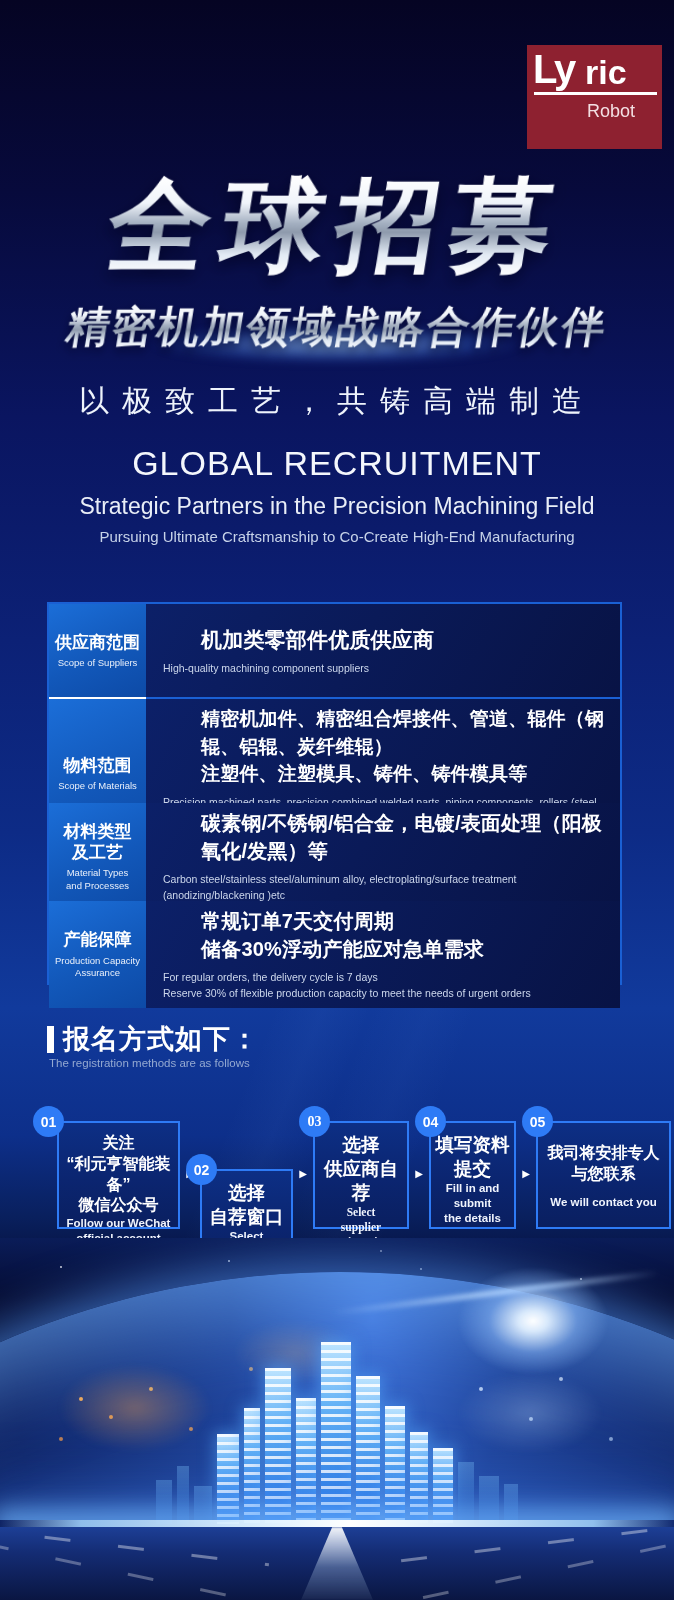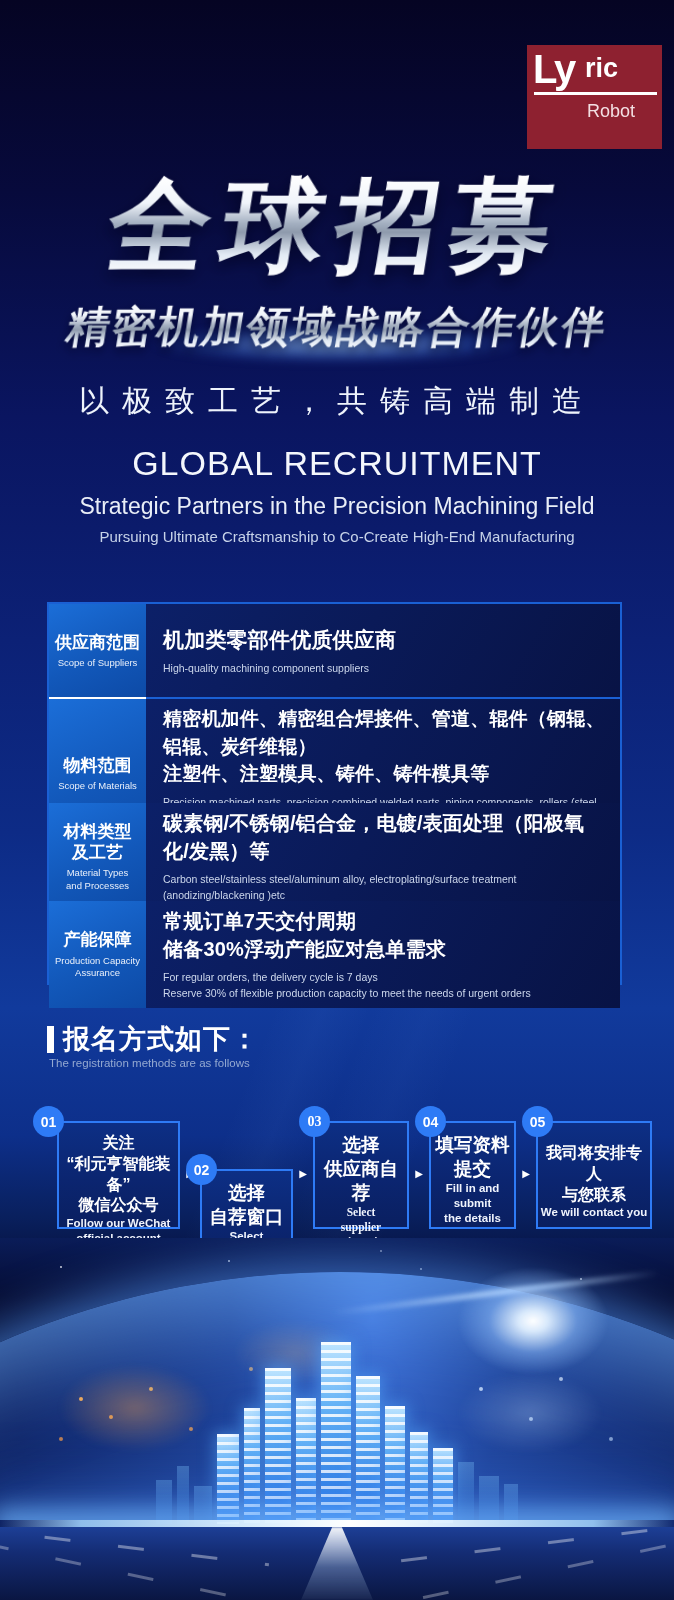--- a/index.html
+++ b/index.html
@@ -16,21 +16,21 @@
   .title-flare{left:87px;top:318px;width:500px;height:52px;
     background:radial-gradient(closest-side,rgba(150,200,255,.75),rgba(60,120,230,.28) 55%,rgba(0,0,0,0) 75%);
     filter:blur(4px);}
   .sheen{left:0;top:930px;width:674px;height:330px;opacity:.5;
     background:linear-gradient(112deg,rgba(0,0,0,0) 38%,rgba(110,165,255,.10) 44%,rgba(0,0,0,0) 50%,rgba(110,165,255,.08) 57%,rgba(0,0,0,0) 63%);}
 
   
   .logo{left:527px;top:45px;width:135px;height:104px;background:#8e2130;}
   .logo-line{position:absolute;left:7px;top:47px;right:5px;height:3px;background:#fff;}
   .logo-ly{position:absolute;left:6px;top:4px;font-size:40px;font-weight:bold;letter-spacing:-2px;line-height:1;}
-  .logo-ric{position:absolute;left:58px;top:10px;font-size:27px;font-weight:bold;line-height:1;}
+  .logo-ric{position:absolute;left:58px;top:10px;font-size:34px;font-weight:bold;line-height:1;}
   .logo-robot{position:absolute;left:60px;top:56px;font-size:18px;font-weight:400;color:#f3dfe2;}
 
   
   .metal{color:#e3e9f2;font-weight:800;transform:skewX(-9deg);}
   @supports ((-webkit-background-clip:text)){
     .metal{background:linear-gradient(180deg,#ffffff 6%,#f0f4fa 30%,#a5b1c2 47%,#828e a2 52%,#8e9aac 55%,#e2eaf4 74%,#ffffff 92%);
       background:linear-gradient(180deg,#ffffff 6%,#f0f4fa 30%,#a5b1c2 47%,#8e9aac 55%,#e2eaf4 74%,#ffffff 92%);
       -webkit-background-clip:text;background-clip:text;color:transparent;}
   }
   .hero-title{top:168px;font-size:102px;letter-spacing:12px;line-height:1.15;filter:drop-shadow(0 6px 8px rgba(0,0,25,.65));}
@@ -45,34 +45,34 @@
   .t-row{display:grid;grid-template-columns:97px 1fr;}
   .t-row.r1{height:95px;} .t-row.r2{height:104px;} .t-row.r3{height:98px;} .t-row.r4{height:82px;}
   .t-label{background:linear-gradient(155deg,#1b6ed8 0%,#1258ba 55%,#0d4aa6 100%);
     display:flex;flex-direction:column;align-items:center;justify-content:center;text-align:center;padding:2px;}
   .t-row:not(:last-child) .t-label{border-bottom:2px solid #fff;}
   .t-body{background:linear-gradient(120deg,#0c2068 0%,#0a1a58 45%,#081345 100%);
     display:flex;flex-direction:column;justify-content:center;padding:6px 10px 6px 17px;box-sizing:border-box;}
   .t-row:not(:last-child) .t-body{border-bottom:2px solid #1a60d4;}
   .t-label-zh{font-size:17px;font-weight:bold;line-height:1.25;}
   .t-label-en{font-size:9.5px;font-weight:400;color:#eaf0fa;margin-top:4px;line-height:1.3;}
-  .t-zh{font-size:20px;font-weight:bold;line-height:1.4;letter-spacing:.2px;}
+  .t-zh{font-size:20px;font-weight:bold;line-height:1.4;letter-spacing:.2px;margin-left:38px;}
   .r1 .t-zh{font-size:21px;} .r2 .t-zh{font-size:19px;line-height:1.45;}
   .t-en{font-size:10.5px;font-weight:400;color:#ccd7ec;margin-top:6px;line-height:1.55;}
 
   
   .reg-head{left:47px;top:1021px;display:flex;align-items:center;}
   .reg-bar{width:7px;height:27px;background:#fff;margin-right:9px;}
   .reg-zh{font-size:27px;font-weight:bold;letter-spacing:1px;}
   .reg-en{left:49px;top:1057px;font-size:11.5px;color:#94a9d1;}
 
   
   .steps{left:47px;top:1106px;width:600px;display:flex;gap:4px;}
   .step{position:relative;flex:0 0 auto;}
-  .s1{width:123px;padding-left:10px;} .s2{width:93px;margin-top:48px;} .s3{width:96px;font-family:Liberation Serif, serif;} .s4{width:87px;} .s5{width:116px;}
+  .s1{width:123px;padding-left:10px;} .s2{width:93px;margin-top:48px;} .s3{width:96px;font-family:Liberation Serif, serif;} .s4{width:87px;} .s5{width:135px;}
   .step-box{margin-top:15px;height:108px;box-sizing:border-box;border:2px solid #2e7bf6;
     background:linear-gradient(180deg,#0d2f85 0%,#0b2570 55%,#0a1f60 100%);
     display:flex;flex-direction:column;justify-content:space-between;padding:10px 2px 9px;}
   .badge{position:absolute;left:-14px;top:0;width:31px;height:31px;border-radius:50%;background:#2e7bf6;
     display:flex;align-items:center;justify-content:center;font-size:14px;font-weight:bold;z-index:2;}
   .step-title{font-size:18.5px;font-weight:bold;text-align:center;line-height:1.3;}
   .s1 .step-title,.s5 .step-title{font-size:16px;}
   .s5 .step-title{margin-top:10px;}
   .step-desc{font-size:11.5px;font-weight:bold;text-align:center;line-height:1.3;color:#f0f4fd;}
   .s5 .step-desc{margin-bottom:8px;}

